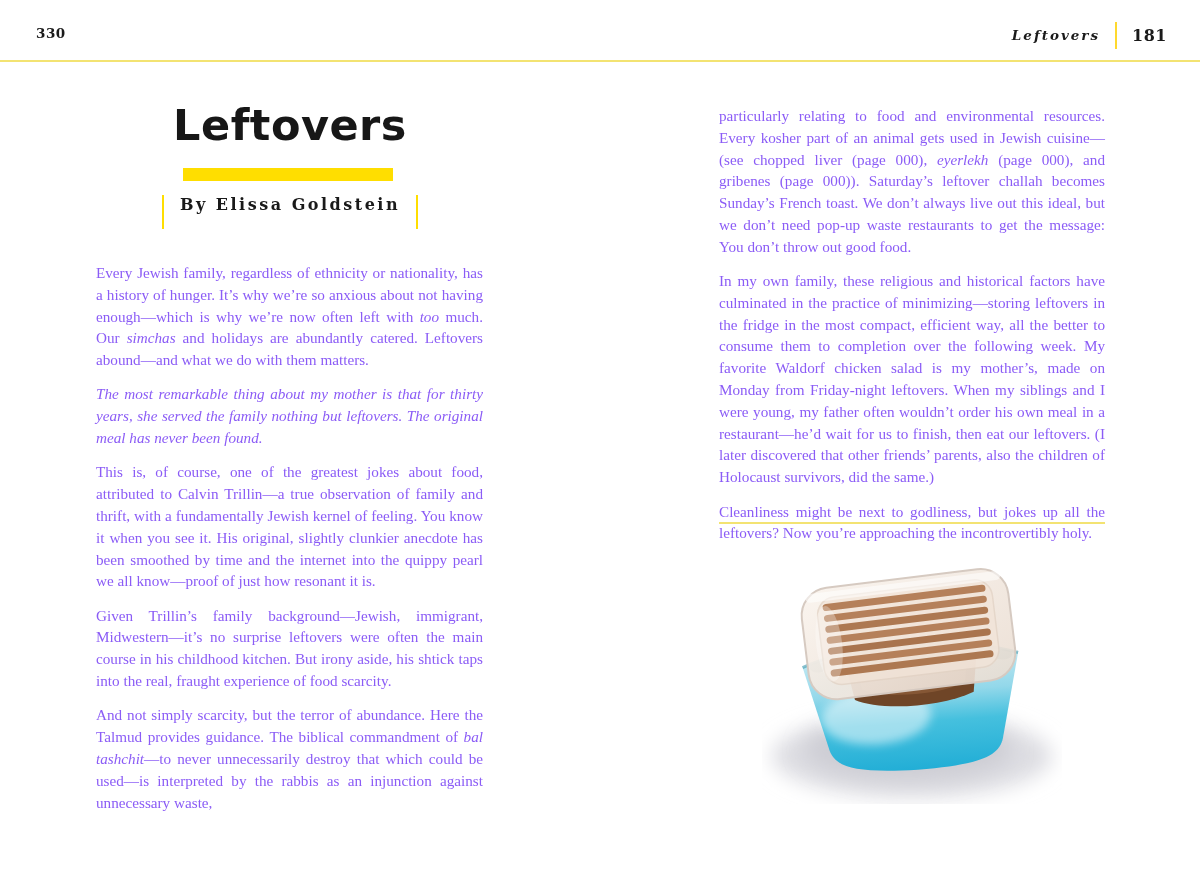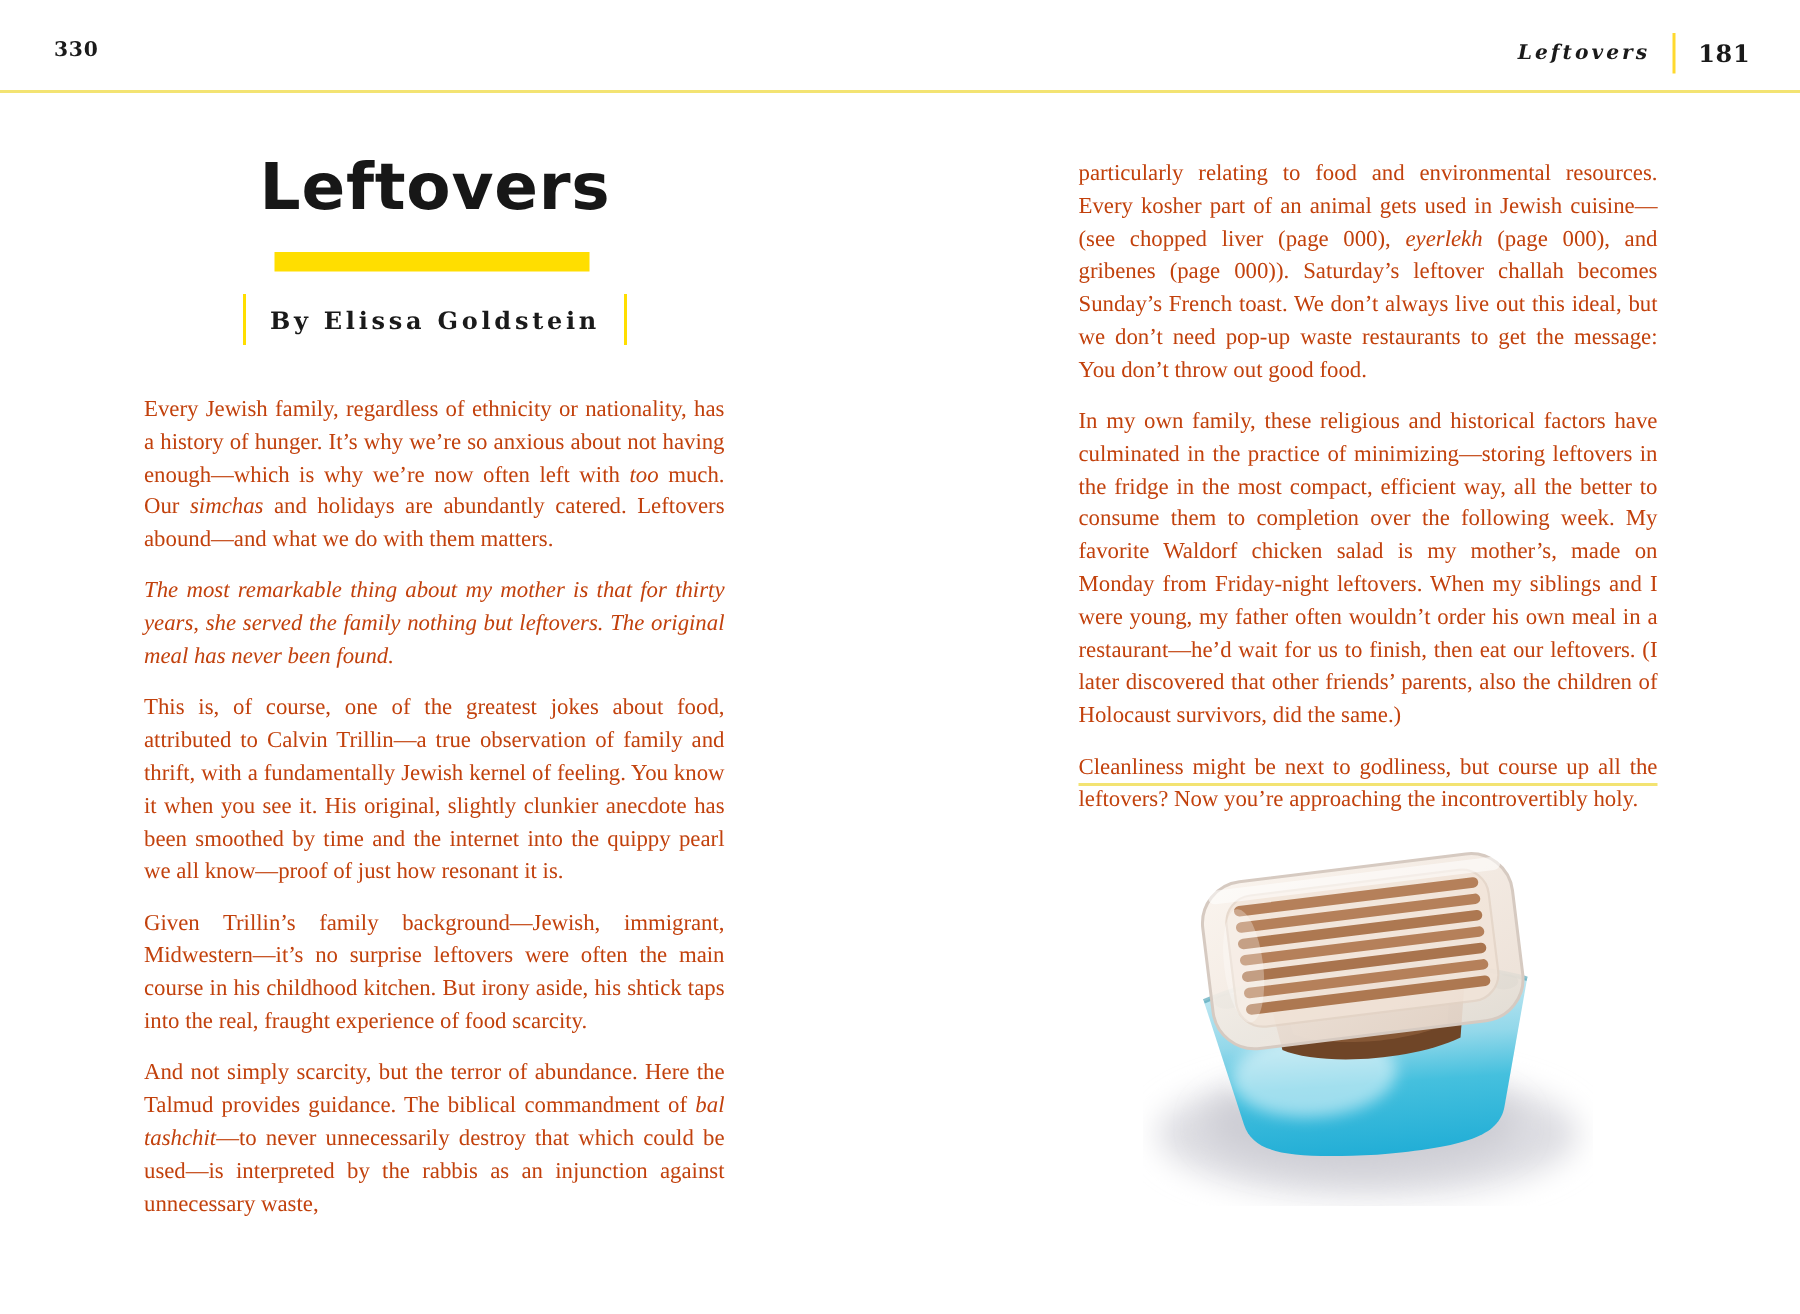--- a/index.html
+++ b/index.html
@@ -45,35 +45,35 @@
     font-family:"DejaVu Sans", sans-serif;
     font-weight:bold; font-size:43px; letter-spacing:0.5px;
     color:#171717;
   }
   .title-underline {
     position:absolute; left:183px; top:168px; width:210px; height:13px;
     background:#ffde00;
   }
   .byline-row {
     position:absolute; left:96px; top:195px; width:388px; height:36px;
-    display:flex; justify-content:center; align-items:center; gap:16px;
+    display:flex; justify-content:center; gap:16px;
   }
   .byline-bar { width:2px; height:34px; background:#ffde00; }
   .byline {
     font-family:"DejaVu Serif", serif;
     font-weight:700; font-size:16px; letter-spacing:2.5px;
     white-space:nowrap;
   }
 
   
   .col {
     position:absolute;
     font-size:15.2px; line-height:21.8px;
     text-align:justify;
-    color:#c2410c;
+    color:#8b5cf6;
   }
   #col-left  { left:96px;  top:262px; width:387px; }
   #col-right { left:719px; top:105px; width:386px; }
   .col p { margin:0 0 12.5px 0; }
   .col p:last-child { margin-bottom:0; }
   .col em { font-style:italic; }
 
   
   .divider-rule {
     position:absolute; left:719px; top:522px; width:386px; height:2px;
@@ -111,21 +111,21 @@
     <p><span>Every Jewish family, regardless of ethnicity or nationality, has a history of hunger. It’s why we’re so anxious about not having enough—which is why we’re now often left with </span><em>too</em><span> much. Our </span><em>simchas</em><span> and holidays are abundantly catered. Leftovers abound—and what we do with them matters.</span></p>
     <p><em>The most remarkable thing about my mother is that for thirty years, she served the family nothing but leftovers. The original meal has never been found.</em></p>
     <p><span>This is, of course, one of the greatest jokes about food, attributed to Calvin Trillin—a true observation of family and thrift, with a fundamentally Jewish kernel of feeling. You know it when you see it. His original, slightly clunkier anecdote has been smoothed by time and the internet into the quippy pearl we all know—proof of just how resonant it is.</span></p>
     <p><span>Given Trillin’s family background—Jewish, immigrant, Midwestern—it’s no surprise leftovers were often the main course in his childhood kitchen. But irony aside, his shtick taps into the real, fraught experience of food scarcity.</span></p>
     <p><span>And not simply scarcity, but the terror of abundance. Here the Talmud provides guidance. The biblical commandment of </span><em>bal tashchit</em><span>—to never unnecessarily destroy that which could be used—is interpreted by the rabbis as an injunction against unnecessary waste,</span></p>
   </div>
 
   <div class="col" id="col-right">
     <p><span>particularly relating to food and environmental resources. Every kosher part of an animal gets used in Jewish cuisine—(see chopped liver (page 000), </span><em>eyerlekh</em><span> (page 000), and gribenes (page 000)). Saturday’s leftover challah becomes Sunday’s French toast. We don’t always live out this ideal, but we don’t need pop-up waste restaurants to get the message: You don’t throw out good food.</span></p>
     <p><span>In my own family, these religious and historical factors have culminated in the practice of minimizing—storing leftovers in the fridge in the most compact, efficient way, all the better to consume them to completion over the following week. My favorite Waldorf chicken salad is my mother’s, made on Monday from Friday-night leftovers. When my siblings and I were young, my father often wouldn’t order his own meal in a restaurant—he’d wait for us to finish, then eat our leftovers. (I later discovered that other friends’ parents, also the children of Holocaust survivors, did the same.)</span></p>
-    <p><span>Cleanliness might be next to godliness, but course up all the leftovers? Now you’re approaching the incontrovertibly holy.</span></p>
+    <p><span>Cleanliness might be next to godliness, but jokes up all the leftovers? Now you’re approaching the incontrovertibly holy.</span></p>
   </div>
 
   <div class="divider-rule"></div>
 
   <figure class="dish-figure">
     <svg viewBox="0 0 300 240" width="300" height="240">
       <defs>
         <linearGradient id="tub" x1="0" y1="0" x2="0" y2="1">
           <stop offset="0" stop-color="#cdecf4"></stop>
           <stop offset="0.38" stop-color="#93d8ea"></stop>

